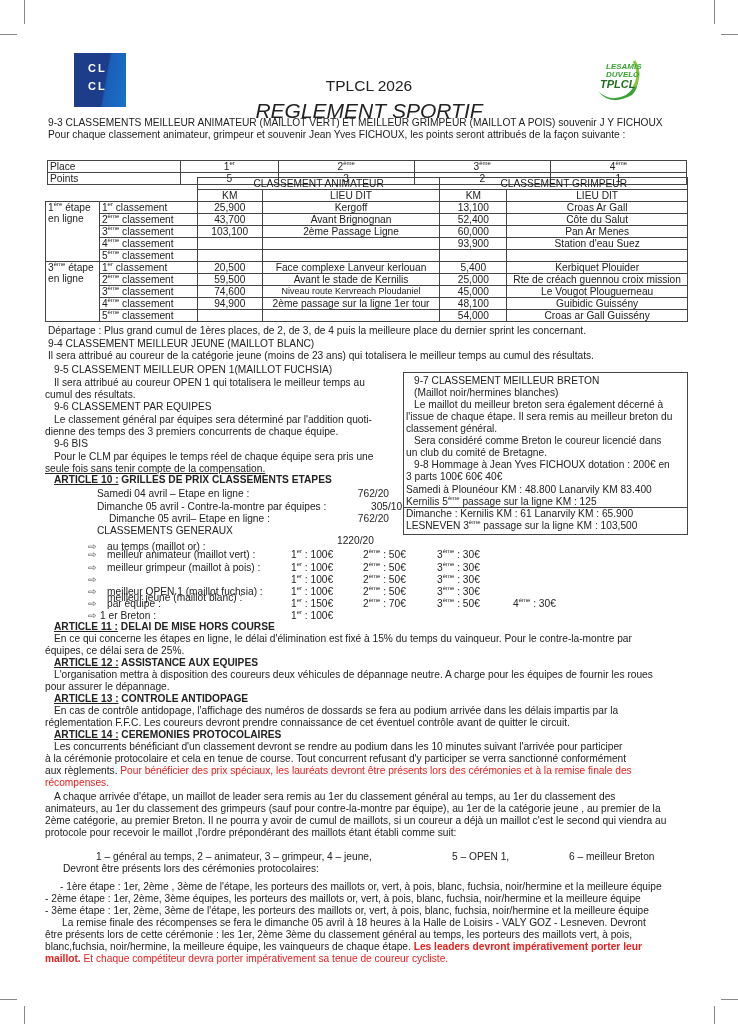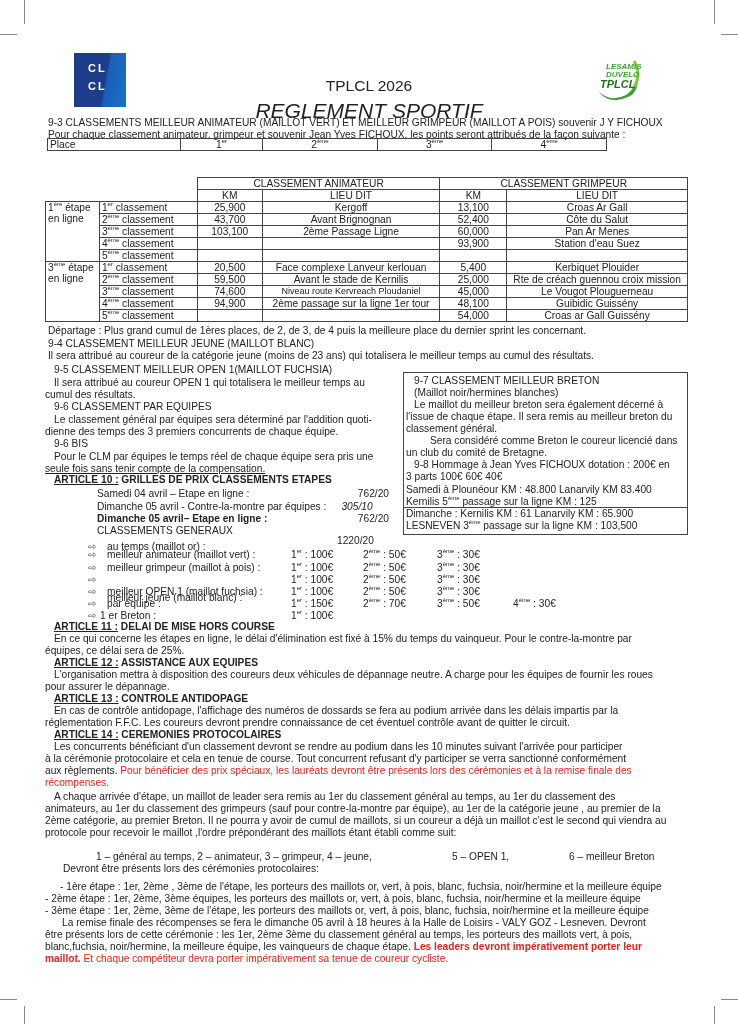--- a/index.html
+++ b/index.html
@@ -48,28 +48,35 @@
     <text x="16" y="22" font-family="Liberation Sans, sans-serif" font-size="8" font-weight="bold" fill="#3aa335" font-style="italic">DUVELO</text>
     <text x="10" y="33" font-family="Liberation Sans, sans-serif" font-size="11" font-weight="bold" fill="#1f6f1f" font-style="italic">TPLCL</text>
   </svg>
 </div>
 <div class="abs hdr-title">TPLCL 2026</div>
 <div class="abs hdr-sub">REGLEMENT SPORTIF</div>
 
 <div class="line" style="left:48px;top:117px">9-3 CLASSEMENTS MEILLEUR ANIMATEUR (MAILLOT VERT)  ET MEILLEUR GRIMPEUR (MAILLOT A POIS) souvenir J Y FICHOUX</div>
 <div class="line" style="left:48px;top:129px">Pour chaque classement animateur, grimpeur et souvenir Jean Yves FICHOUX, les points seront attribués de la façon suivante :</div>
 
-<table style="left:47px;top:138px;width:560px">
+<table style="left:47px;top:160px;width:640px">
   <tbody>
       <tr>
     <td style="width:128px">Place</td>
     <td class="c"><span>1</span><sup>er</sup></td>
     <td class="c"><span>2</span><sup>ème</sup></td>
     <td class="c"><span>3</span><sup>ème</sup></td>
     <td class="c"><span>4</span><sup>ème</sup></td>
+  </tr>
+  <tr>
+    <td>Points</td>
+    <td class="c">5</td>
+    <td class="c">3</td>
+    <td class="c">2</td>
+    <td class="c">1</td>
   </tr>
 </tbody>
   </table>
 
 <table id="ctable" style="left:45px;top:177px;width:643px">
   <colgroup>
       <col style="width:54px">
       <col style="width:98px">
       <col style="width:65px">
       <col style="width:178px">
@@ -182,38 +189,38 @@
 <div class="line" style="left:54px;top:451px">Pour le CLM par équipes le temps réel de chaque équipe sera pris une</div>
 <div class="line u" style="left:45px;top:463px">seule fois sans tenir compte de la compensation.</div>
 <div class="line b" style="left:54px;top:474px"><span class="u">ARTICLE 10 :</span><span> GRILLES DE PRIX CLASSEMENTS ETAPES</span></div>
 
 <div class="box" style="left:403px;top:372px;width:283px;height:134px"></div>
 <div class="line" style="left:414px;top:375px">9-7 CLASSEMENT MEILLEUR BRETON</div>
 <div class="line" style="left:414px;top:387px">(Maillot noir/hermines blanches)</div>
 <div class="line" style="left:414px;top:399px">Le maillot du meilleur breton sera également décerné à</div>
 <div class="line" style="left:406px;top:411px">l'issue de chaque étape. Il sera remis au meilleur breton du</div>
 <div class="line" style="left:406px;top:423px">classement général.</div>
-<div class="line" style="left:430px;top:435px">Sera considéré comme Breton le coureur licencié dans</div>
+<div class="line" style="left:414px;top:435px">Sera considéré comme Breton le coureur licencié dans</div>
 <div class="line" style="left:406px;top:447px">un club du comité de Bretagne.</div>
 <div class="line" style="left:414px;top:459px">9-8 Hommage à Jean Yves FICHOUX dotation : 200€ en</div>
 <div class="line" style="left:406px;top:471px">3 parts 100€ 60€ 40€</div>
 <div class="box" style="left:403px;top:482px;width:283px;height:52px;border-top:none"></div>
 <div id="kmlines">
     <div class="line" style="left: 406px; top: 484px;"><span>Samedi à Plounéour KM : 48.800  Lanarvily KM 83.400</span><sup></sup><span></span></div>
     <div class="line" style="left: 406px; top: 496px;"><span>Kernilis 5</span><sup>ème</sup><span> passage sur la ligne KM : 125</span></div>
     <div class="line" style="left: 406px; top: 508px;"><span>Dimanche : Kernilis KM : 61 Lanarvily KM : 65.900</span><sup></sup><span></span></div>
     <div class="line" style="left: 406px; top: 520px;"><span>LESNEVEN 3</span><sup>ème</sup><span> passage sur la ligne KM : 103,500</span></div>
   </div>
 
 <div id="a10stages">
     <div class="line" style="left: 97px; top: 488px;">Samedi  04 avril – Etape en ligne :</div>
     <div class="line" style="left: 357px; top: 488px; width: 32px; text-align: right;">762/20</div>
     <div class="line" style="left: 97px; top: 500.5px;">Dimanche 05 avril - Contre-la-montre par équipes :</div>
-    <div class="line" style="left: 341px; top: 500.5px; width: 32px; text-align: center; font-style: italic;">305/10</div>
-    <div class="line" style="left: 97px; top: 513px; font-weight: bold;">Dimanche 05 avril– Etape en ligne :</div>
+    <div class="line" style="left: 371px; top: 500.5px; width: 32px; text-align: left;">305/10</div>
+    <div class="line" style="left: 109px; top: 513px;">Dimanche 05 avril– Etape en ligne :</div>
     <div class="line" style="left: 357px; top: 513px; width: 32px; text-align: right;">762/20</div>
   </div>
 <div class="line" style="left:97px;top:525px">CLASSEMENTS GENERAUX</div>
 <div class="line" style="left:337px;top:535px">1220/20</div>
 <div id="a10prizes">
     <div class="line" style="left: 88px; top: 541px; color: rgb(85, 85, 85);">⇨</div>
     <div class="line" style="left: 107px; top: 541px;">au temps (maillot or) :</div>
     <div class="line" style="left: 88px; top: 549px; color: rgb(85, 85, 85);">⇨</div>
     <div class="line" style="left: 107px; top: 549px;">meilleur animateur (maillot vert) :</div>
     <div class="line" style="left: 291px; top: 549px;"><span>1</span><sup>er</sup><span> : 100€</span></div>

